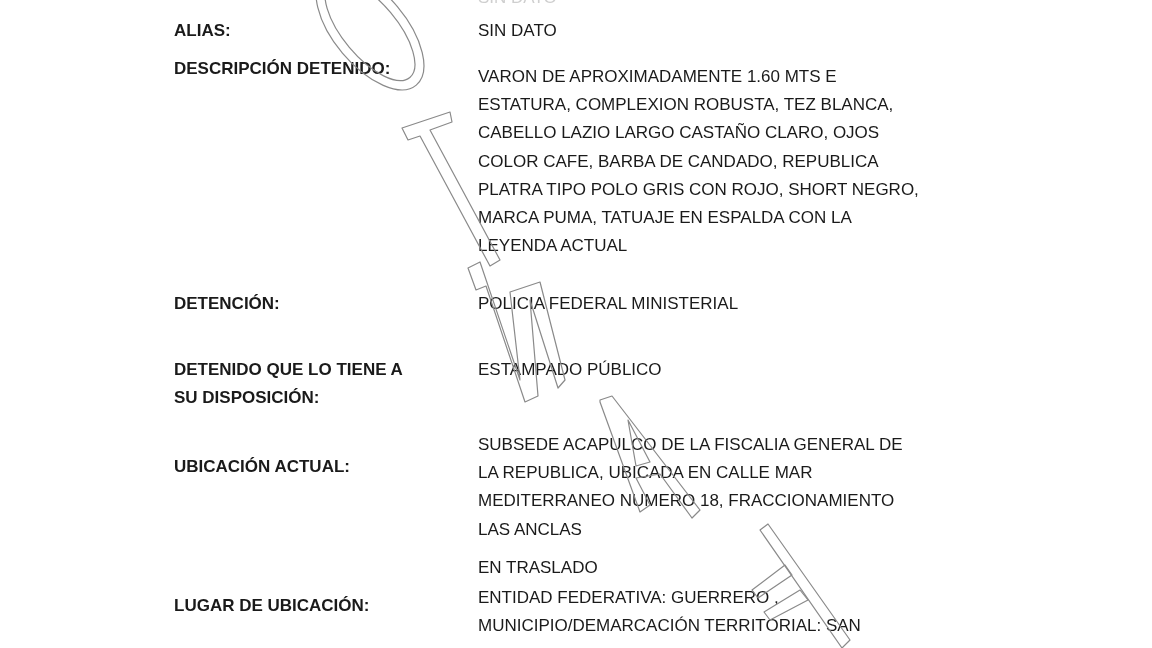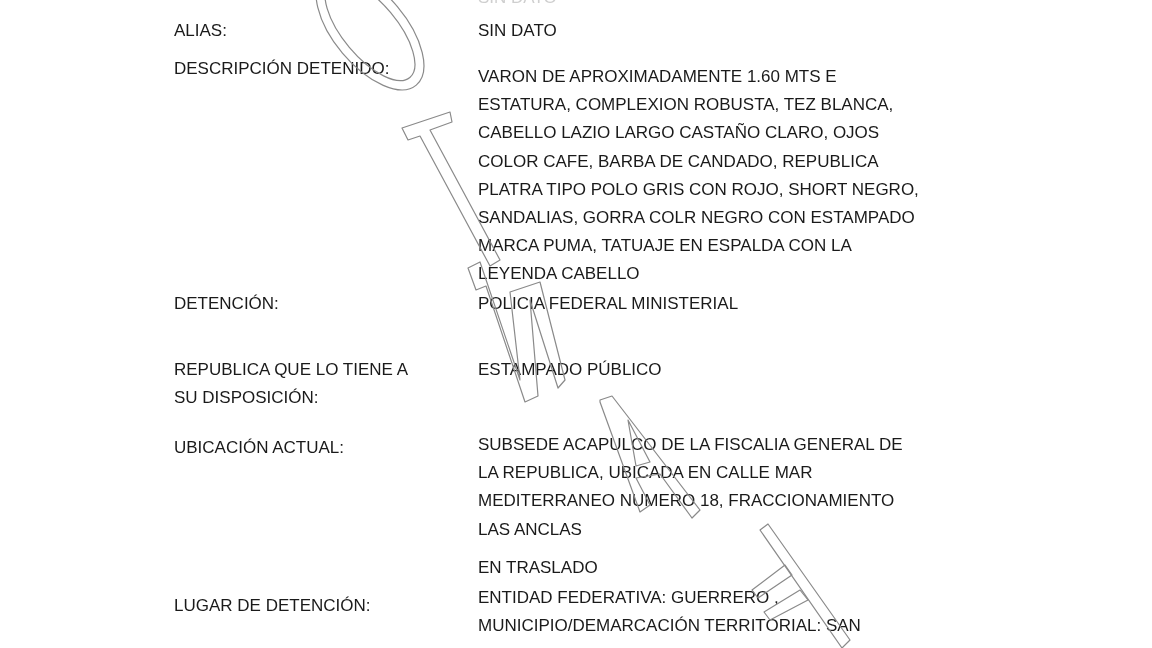--- a/index.html
+++ b/index.html
@@ -5,21 +5,21 @@
     html, body { margin: 0; padding: 0; }
     body {
       width: 1152px; height: 648px; overflow: hidden;
       background: #ffffff; position: relative;
       font-family: "Liberation Sans", sans-serif;
       color: #1a1a1a;
     }
     .page { position: absolute; left: 0; top: 0; width: 1152px; height: 648px; }
     .label {
       position: absolute; left: 174px; width: 290px;
-      font-weight: normal; font-size: 17px; line-height: 28px;
+      font-weight: bold; font-size: 17px; line-height: 28px;
       color: #1a1a1a;
     }
     .value {
       position: absolute; left: 478px; width: 520px;
       font-size: 17px; line-height: 28.2px; color: #1a1a1a;
     }
     .cut-top {
       position: absolute; left: 478px; top: -12px;
       font-size: 17px; line-height: 20px; color: #cfcfcf;
     }
@@ -35,46 +35,45 @@
   <div class="label" style="top:17px">ALIAS:</div>
   <div class="value" style="top:17px">SIN DATO</div>
 
   <div class="label" style="top:55px">DESCRIPCIÓN DETENIDO:</div>
   <div class="value" style="top:63px">
     <div>VARON DE APROXIMADAMENTE 1.60 MTS E</div>
     <div>ESTATURA, COMPLEXION ROBUSTA, TEZ BLANCA,</div>
     <div>CABELLO LAZIO LARGO CASTAÑO CLARO, OJOS</div>
     <div>COLOR CAFE, BARBA DE CANDADO, REPUBLICA</div>
     <div>PLATRA TIPO POLO GRIS CON ROJO, SHORT NEGRO,</div>
-    <div>SANDALIAS, GORRA COLR NEGRO CON ESTAMPADO</div>
     <div>MARCA PUMA, TATUAJE EN ESPALDA CON LA</div>
-    <div>LEYENDA CABELLO</div>
+    <div>LEYENDA ACTUAL</div>
   </div>
 
   <div class="label" style="top:290px">
     <div>DETENCIÓN:</div>
   </div>
   <div class="value" style="top:290px">POLICIA FEDERAL MINISTERIAL</div>
 
   <div class="label" style="top:356px">
-    <div>REPUBLICA QUE LO TIENE A</div>
+    <div>DETENIDO QUE LO TIENE A</div>
     <div>SU DISPOSICIÓN:</div>
   </div>
   <div class="value" style="top:356px">ESTAMPADO PÚBLICO</div>
 
-  <div class="label" style="top:434px">UBICACIÓN ACTUAL:</div>
+  <div class="label" style="top:453px">UBICACIÓN ACTUAL:</div>
   <div class="value" style="top:431px">
     <div>SUBSEDE ACAPULCO DE LA FISCALIA GENERAL DE</div>
     <div>LA REPUBLICA, UBICADA EN CALLE MAR</div>
     <div>MEDITERRANEO NUMERO 18, FRACCIONAMIENTO</div>
     <div>LAS ANCLAS</div>
   </div>
   <div class="value" style="top:554px">EN TRASLADO</div>
 
-  <div class="label" style="top:592px">LUGAR DE DETENCIÓN:</div>
+  <div class="label" style="top:592px">LUGAR DE UBICACIÓN:</div>
   <div class="value" style="top:584px">
     <div>ENTIDAD FEDERATIVA: GUERRERO ,</div>
     <div>MUNICIPIO/DEMARCACIÓN TERRITORIAL: SAN</div>
   </div>
 
   <svg class="watermark" width="1152" height="648" viewBox="0 0 1152 648">
     <g fill="none" stroke="#8a8a8a" stroke-width="1.2" stroke-linejoin="round">
 
       <ellipse cx="370" cy="30" rx="36" ry="72" transform="rotate(-40 370 30)"></ellipse>
       <ellipse cx="370" cy="30" rx="27" ry="62" transform="rotate(-40 370 30)"></ellipse>

